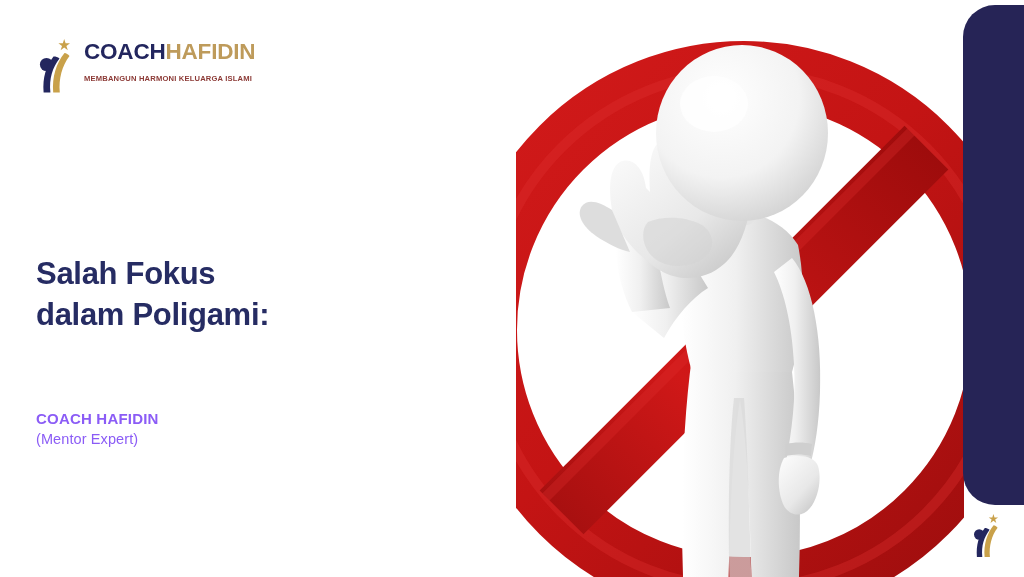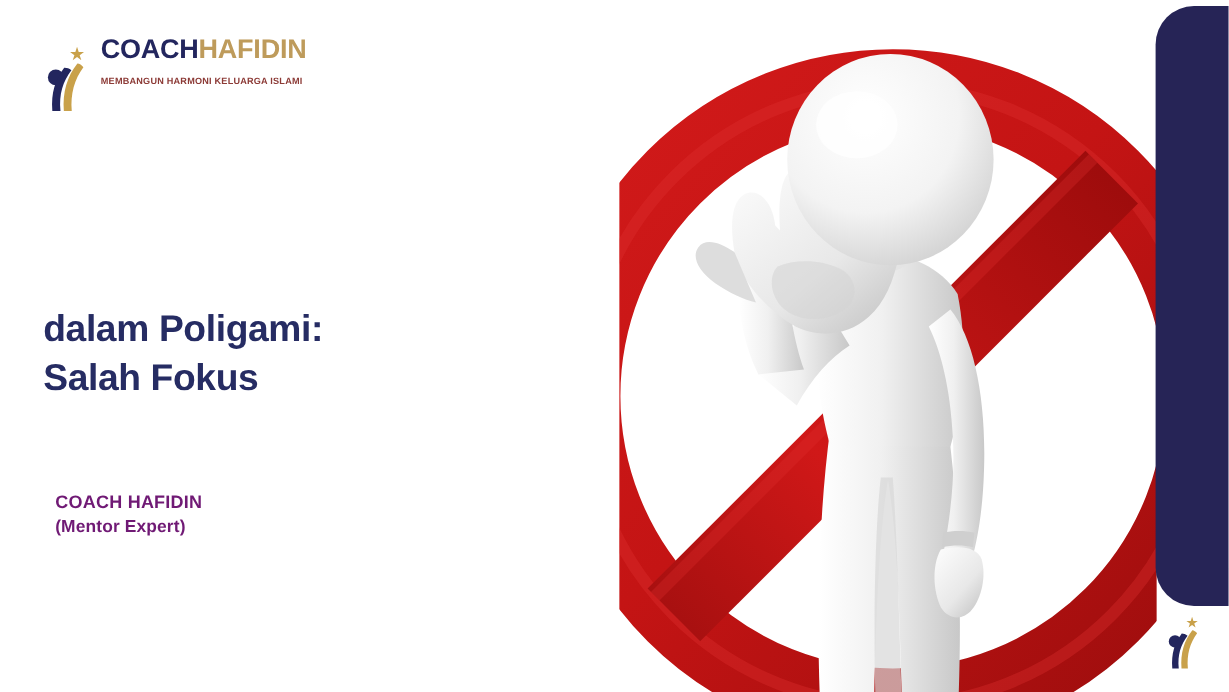--- a/index.html
+++ b/index.html
@@ -27,21 +27,21 @@
     height: 577px;
     background: #ffffff;
   }
 
   
   .brand-logo {
     position: absolute;
     left: 34px;
     top: 36px;
     display: flex;
-    align-items: flex-start;
+    align-items: center;
     gap: 8px;
   }
   .brand-mark {
     width: 42px;
     height: 64px;
     position: relative;
     flex: none;
   }
   .brand-wordmark {
     position: relative;
@@ -75,33 +75,33 @@
     font-weight: 700;
     line-height: 1.33;
     letter-spacing: -0.3px;
     color: #262C63;
   }
   .headline .line { display: block; }
 
   
   .presenter {
     position: absolute;
-    left: 46px;
+    left: 36px;
     top: 410px;
-    color: #701a75;
+    color: #8b5cf6;
   }
   .presenter-name {
     font-size: 15px;
     font-weight: 700;
     letter-spacing: 0.2px;
     line-height: 1.25;
   }
   .presenter-role {
     font-size: 14.5px;
-    font-weight: 700;
+    font-weight: 400;
     letter-spacing: 0.1px;
     line-height: 1.35;
     margin-top: 1px;
   }
 
   
   .hero-panel {
     position: absolute;
     left: 516px;
     top: 0;
@@ -155,22 +155,22 @@
       </div>
 
       <div class="brand-wordmark">
         <div class="wordmark-line"><span class="wm-coach">COACH</span><span class="wm-hafidin">HAFIDIN</span></div>
         <div class="wordmark-tagline">MEMBANGUN HARMONI KELUARGA ISLAMI</div>
       </div>
 
     </div>
 
     <h1 class="headline">
+      <span class="line">Salah Fokus</span>
       <span class="line">dalam Poligami:</span>
-      <span class="line">Salah Fokus</span>
     </h1>
 
     <div class="presenter">
       <div class="presenter-name">COACH HAFIDIN</div>
       <div class="presenter-role">(Mentor Expert)</div>
     </div>
 
   </div>
 
   <div class="hero-panel">

